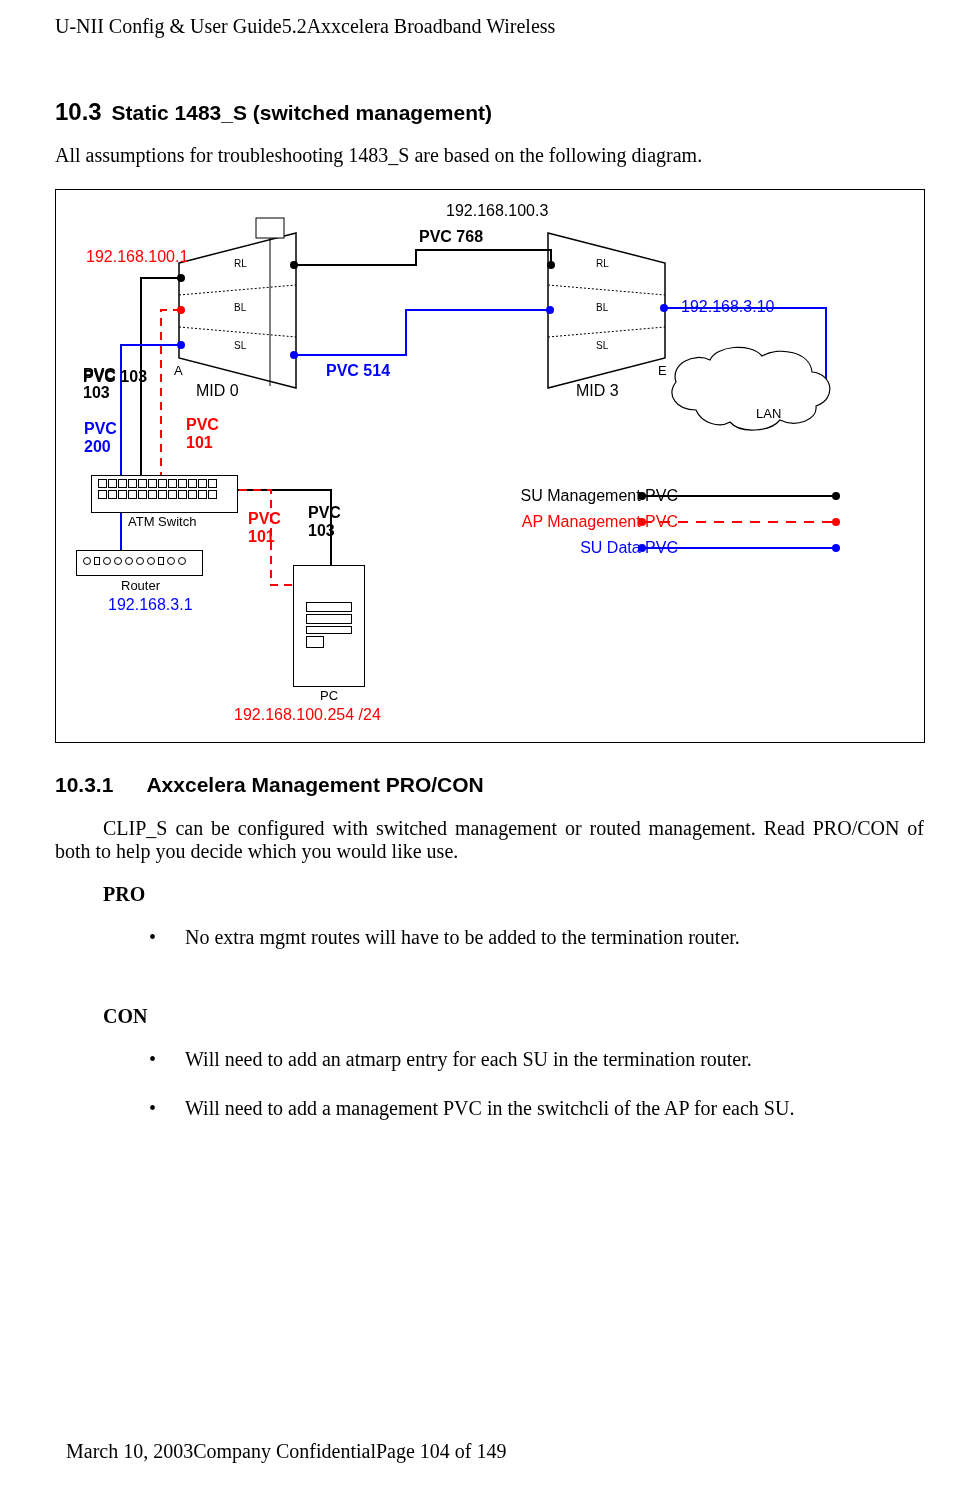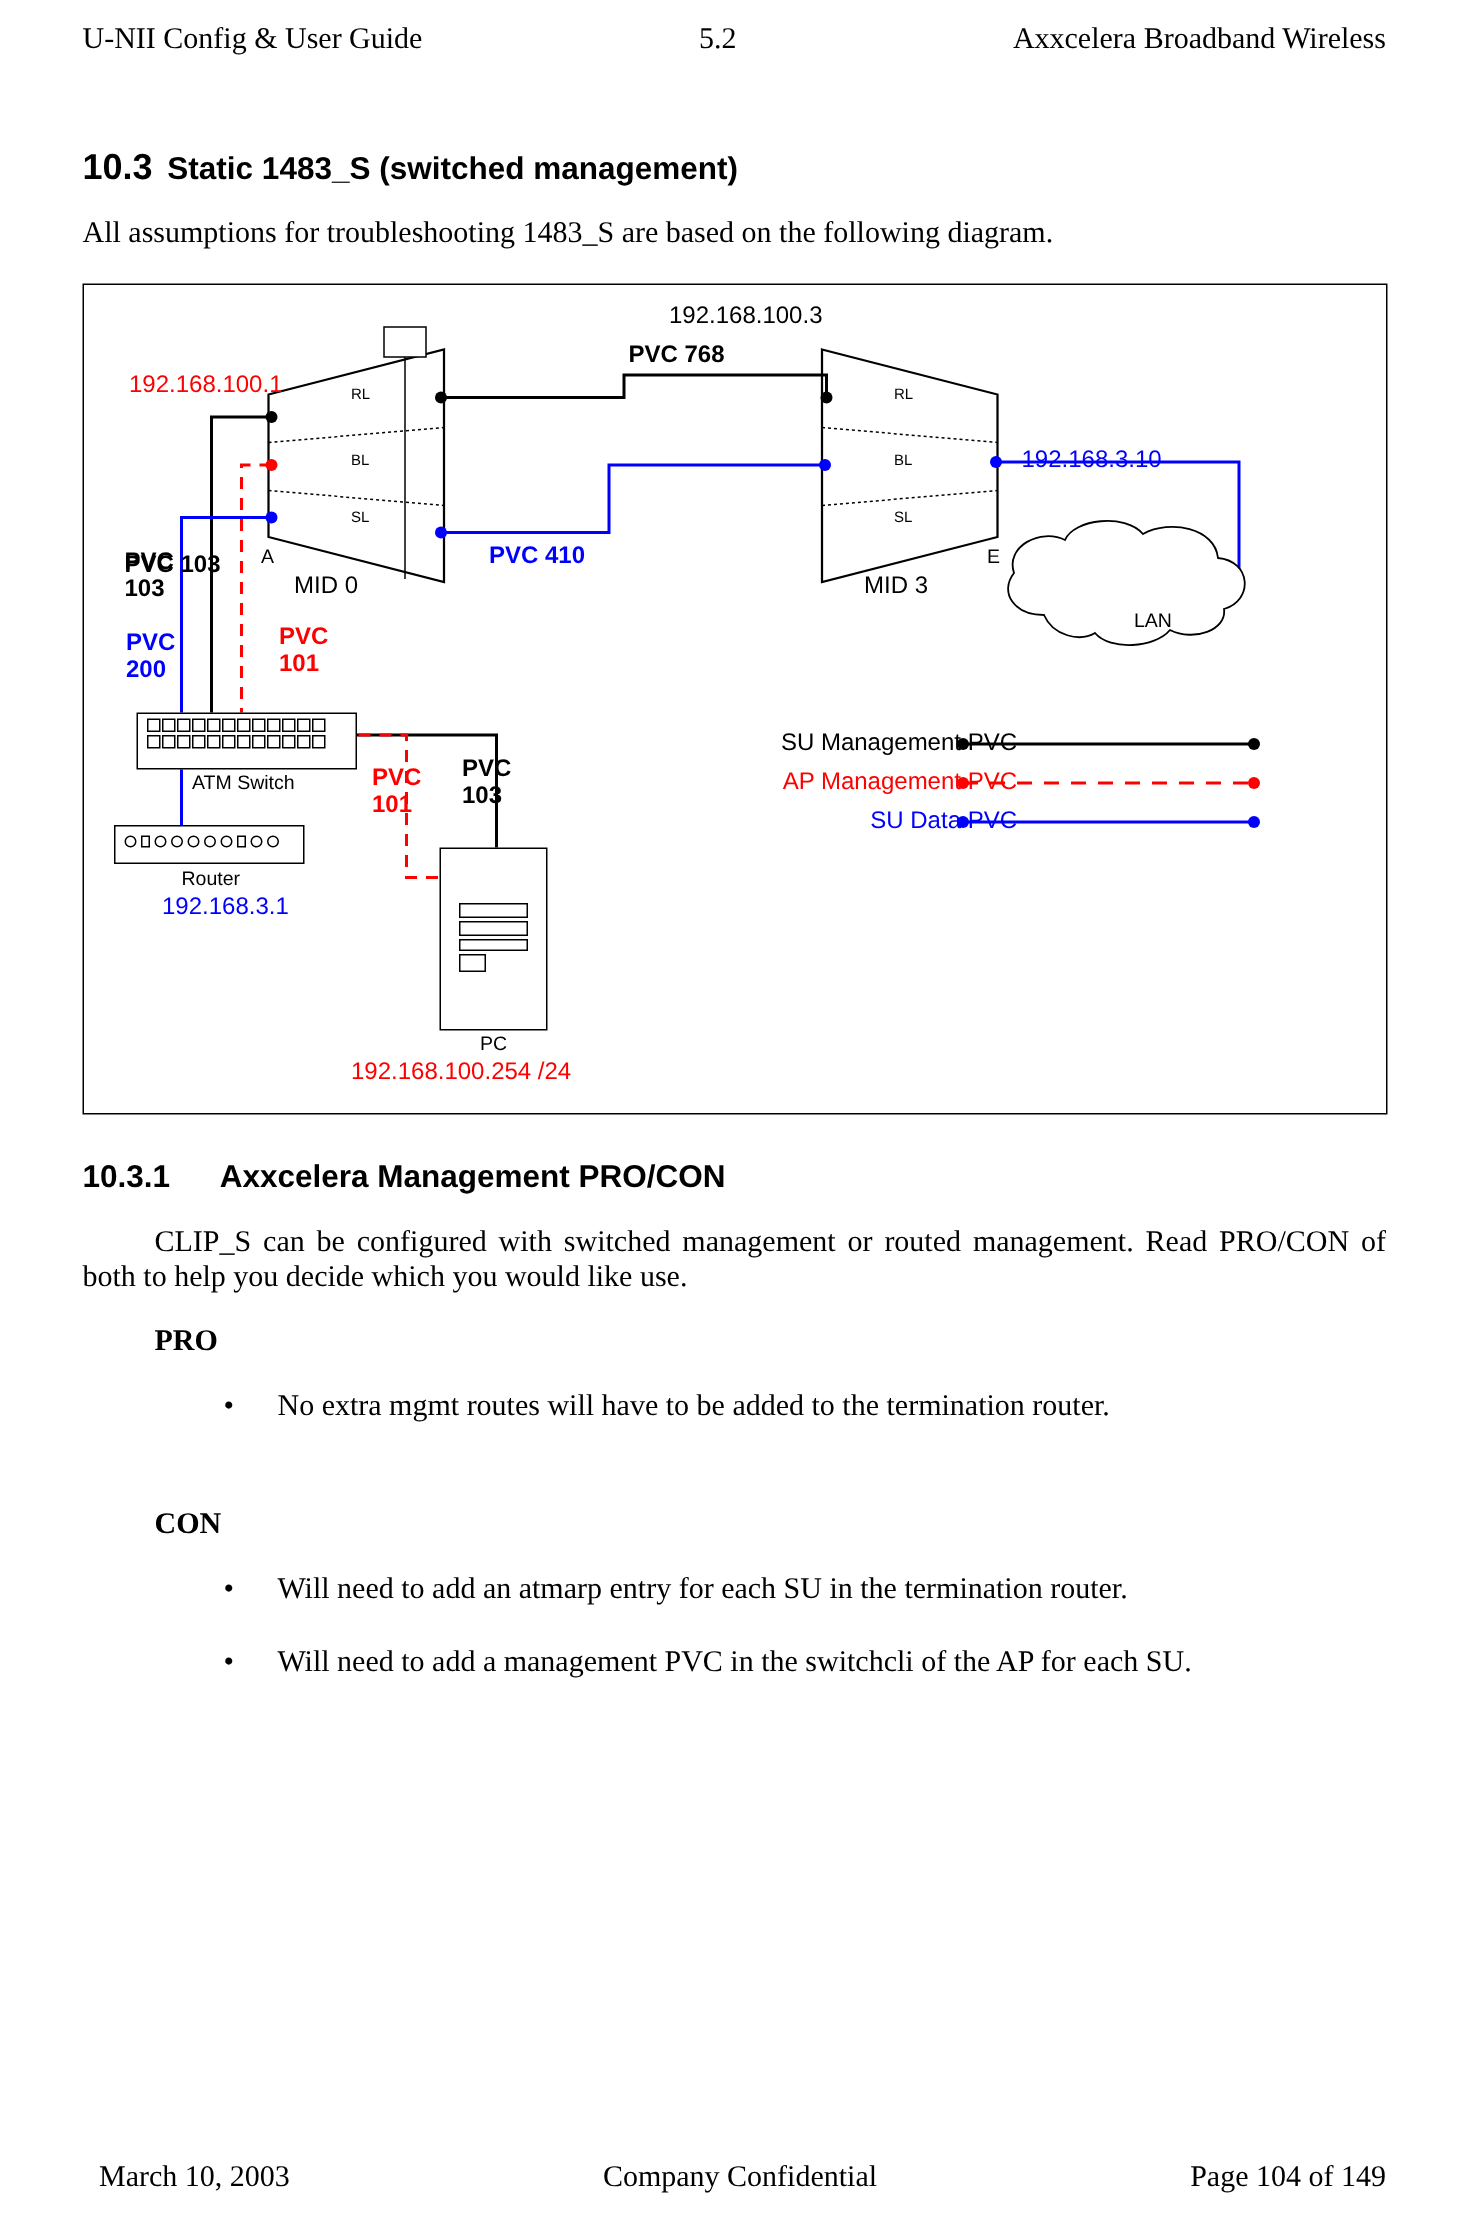--- a/index.html
+++ b/index.html
@@ -11,21 +11,21 @@
   }
   .page {
     width: 979px;
     height: 1493px;
     box-sizing: border-box;
     padding: 15px 55px 0 55px;
     position: relative;
   }
   .hdr-row, .ftr-row {
     display: flex;
-    justify-content: space-between;
+    justify-content: flex-start;
     font-size: 20px;
   }
   .hdr-row { margin-bottom: 60px; }
   .ftr-row {
     position: absolute;
     left: 66px; right: 55px; bottom: 30px;
   }
   .sec-head {
     font-family: Arial, Helvetica, sans-serif;
     font-weight: bold;
@@ -241,21 +241,21 @@
     <div class="box" style="left:237px; top:375px; width:70px; height:120px;">
       <div class="box" style="left:12px; top:36px; width:44px; height:8px; border-width:1px;"></div>
       <div class="box" style="left:12px; top:48px; width:44px; height:8px;"></div>
       <div class="box" style="left:12px; top:60px; width:44px; height:6px;"></div>
       <div class="box" style="left:12px; top:70px; width:16px; height:10px;"></div>
     </div>
 
     <span class="lbl" style="left:390px; top:12px;">192.168.100.3</span>
     <span class="lbl c-red" style="left:30px;  top:58px;">192.168.100.1</span>
     <span class="lbl bold" style="left:363px; top:38px;">PVC 768</span>
-    <span class="lbl bold c-blue" style="left:270px; top:172px;">PVC 410</span>
+    <span class="lbl bold c-blue" style="left:270px; top:172px;">PVC 514</span>
 
     <span class="lbl tiny" style="left:178px; top:68px;">RL</span>
     <span class="lbl tiny" style="left:178px; top:112px;">BL</span>
     <span class="lbl tiny" style="left:178px; top:150px;">SL</span>
     <span class="lbl tiny" style="left:540px; top:68px;">RL</span>
     <span class="lbl tiny" style="left:540px; top:112px;">BL</span>
     <span class="lbl tiny" style="left:540px; top:150px;">SL</span>
 
     <span class="lbl small" style="left:118px; top:173px;">A</span>
     <span class="lbl small" style="left:602px; top:173px;">E</span>

